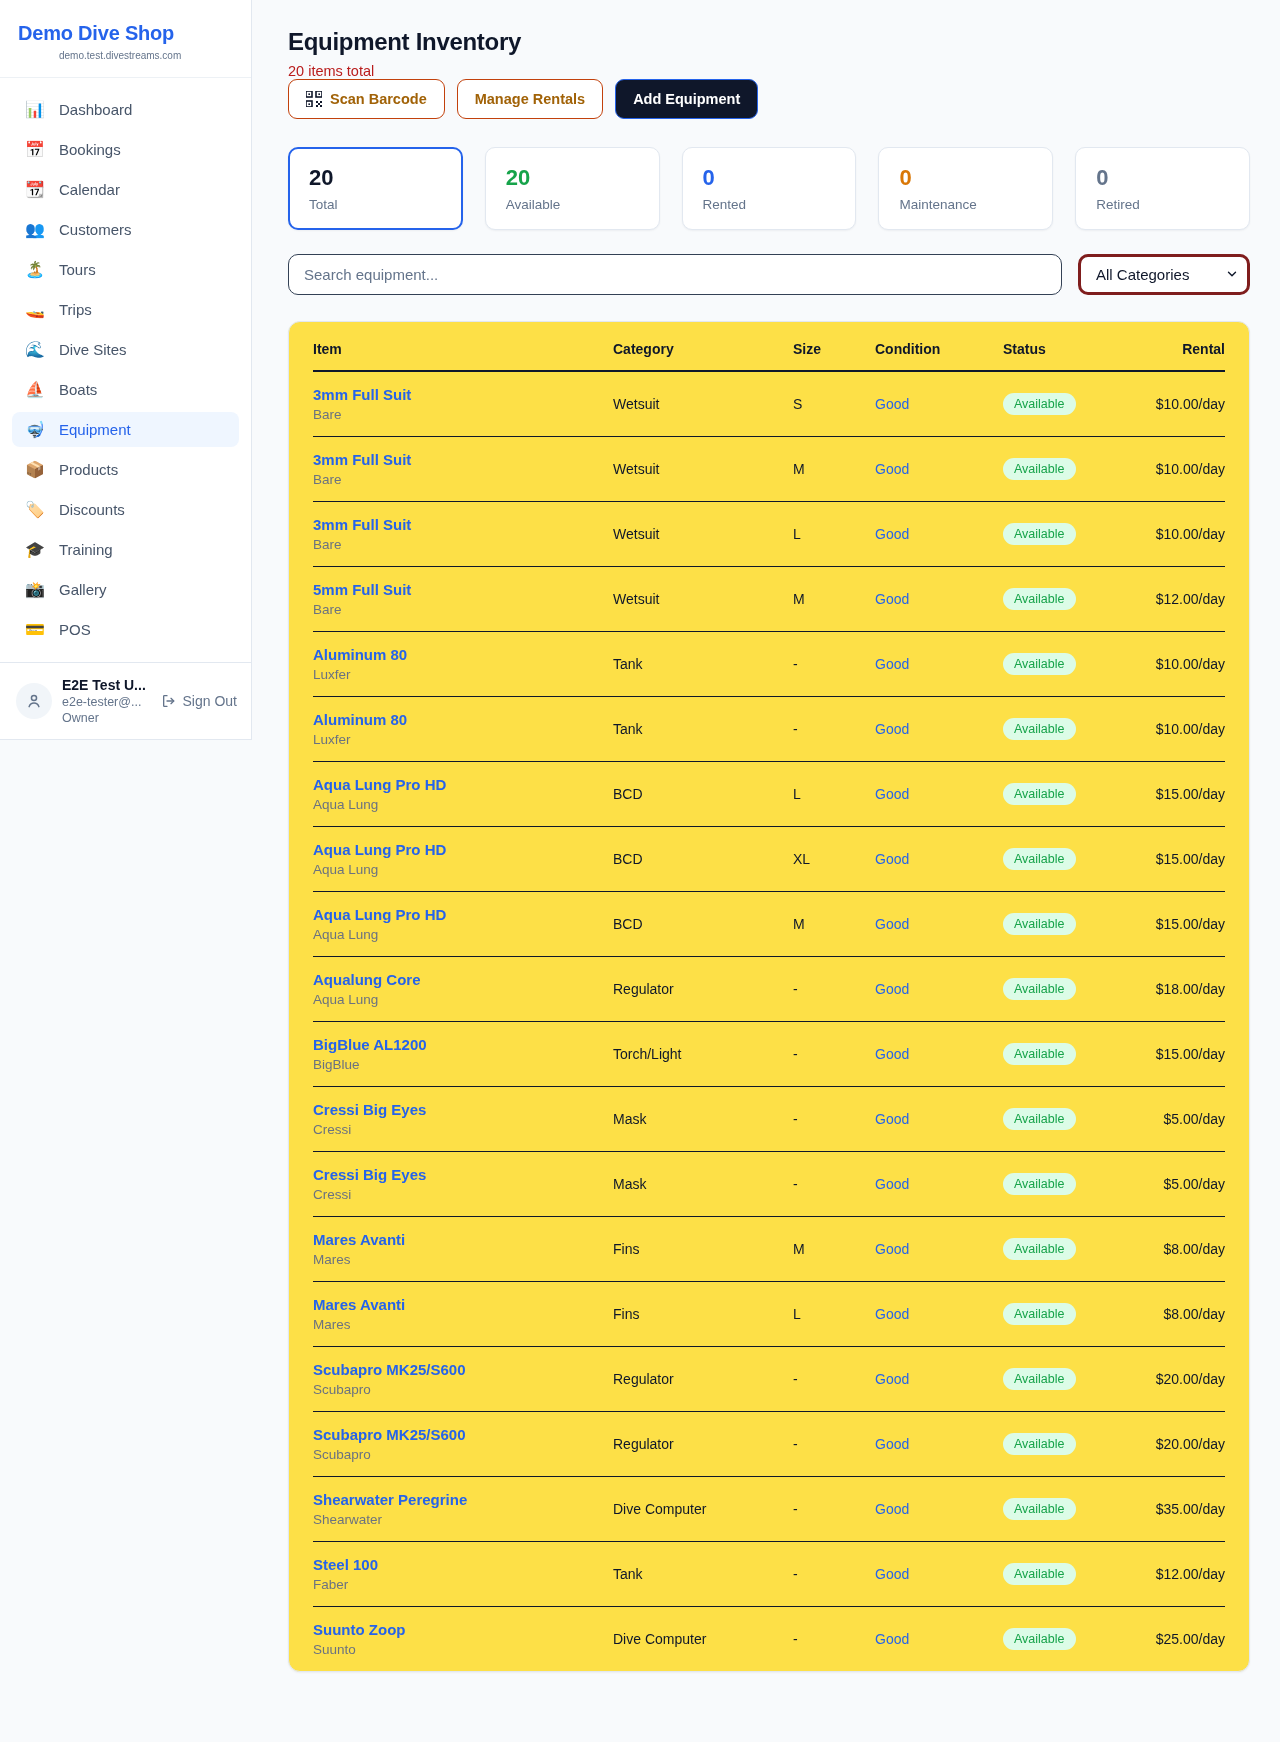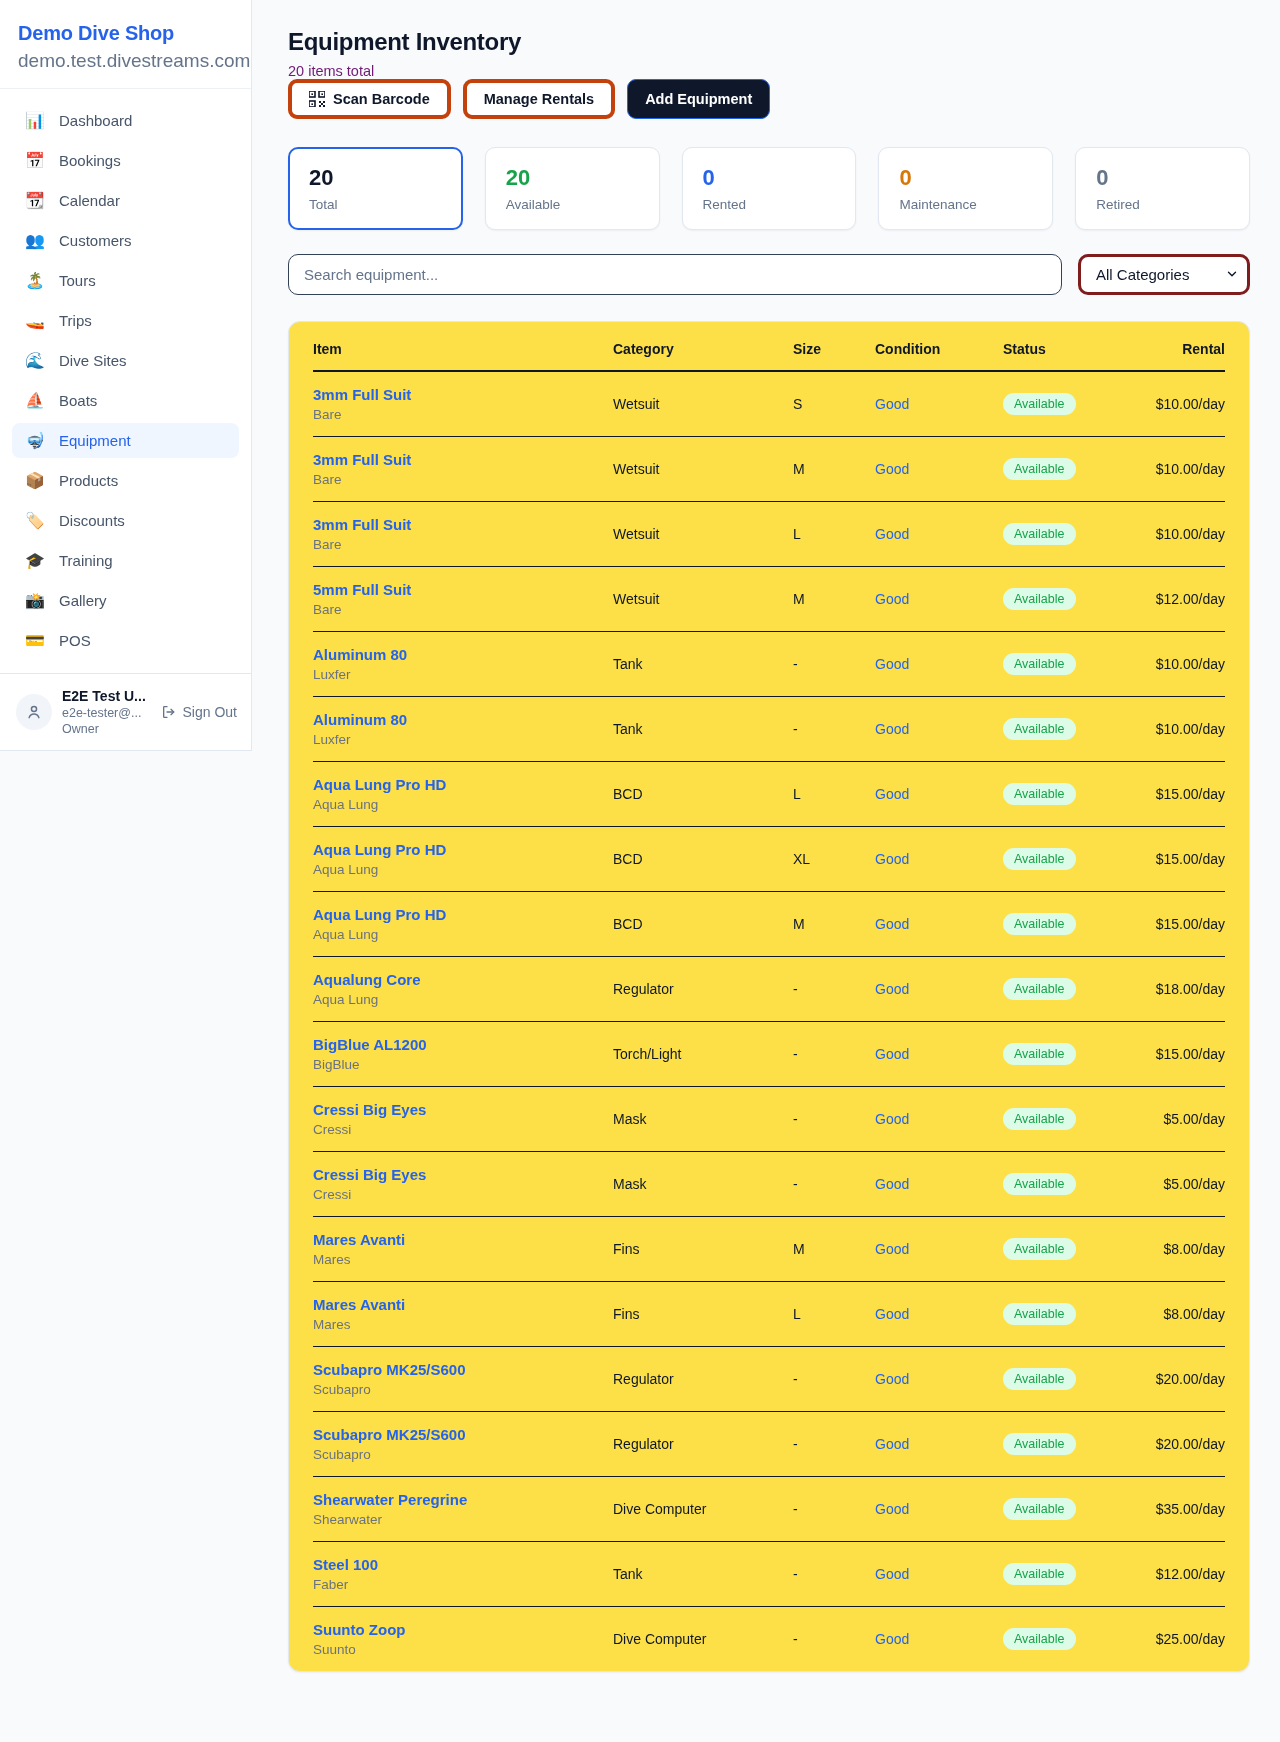--- a/index.html
+++ b/index.html
@@ -12,21 +12,21 @@
   }
   
   .sidebar {
     position: absolute; left:0; top:0; width:252px;
     background:#fff;
     border-right:1px solid #e2e8f0;
     border-bottom:1px solid #e2e8f0;
   }
   .brand { padding:22px 18px 16px 18px; border-bottom:1px solid #edf1f5; }
   .brand-title { color:#2563eb; font-size:20px; font-weight:800; letter-spacing:-0.2px; }
-  .brand-domain { color:#64748b; font-size:19px; margin-top:5px; }
+  .brand-domain { color:#64748b; font-size:10px; margin-top:5px;margin-left:41px; }
   .nav { padding:14px 12px 10px 12px; }
   .nav-item {
     display:flex; align-items:center; gap:13px;
     padding:9px 12px; margin-bottom:5px;
     border-radius:8px; color:#475569; font-size:15px; cursor:pointer;
   }
   .nav-item.active { background:#eff6ff; color:#2563eb; }
   .nav-icon { width:22px; text-align:center; font-size:16px; line-height:1;
               font-family:"DejaVu Sans", sans-serif; }
   .user-section {
@@ -44,29 +44,29 @@
   .user-email, .user-role { font-size:12.5px; color:#64748b; margin-top:2px; white-space:nowrap; }
   .signout {
     margin-left:auto; display:flex; align-items:center; gap:6px;
     color:#64748b; font-size:14px; background:none; border:none; cursor:pointer;
     font-family:inherit; white-space:nowrap;
   }
   
   .main { margin-left:252px; padding:28px 30px 0 36px; }
   .page-header { display:flex; align-items:flex-start; justify-content:space-between;flex-direction:column; }
   .page-title { font-size:24px; font-weight:800; letter-spacing:-0.3px; }
-  .page-subtitle { font-size:14.5px; color:#701a75; margin-top:7px; }
+  .page-subtitle { font-size:14.5px; color:#b91c1c; margin-top:7px; }
   .header-actions { display:flex; gap:12px; align-items:center; }
   .btn {
     height:40px; border-radius:9px; padding:0 17px;
     font-size:14.5px; font-weight:600; cursor:pointer;
     display:inline-flex; align-items:center; gap:8px;
     font-family:inherit;
   }
-  .btn-outline { background:#fff; border:4px solid #c2410c; color:#0f172a; }
+  .btn-outline { background:#fff; border:1px solid #c2410c; color:#a16207; }
   .btn-primary { background:#0f172a; border:1px solid #2563eb; color:#fff; }
   
   .stats { display:flex; gap:22px; margin-top:28px;border-radius:27px; }
   .stat-card {
     flex:1; background:#fff; border:1px solid #e2e8f0; border-radius:10px;
     padding:17px 20px; box-shadow:0 1px 2px rgba(15,23,42,.05); cursor:pointer;
   }
   .stat-card.selected { border:2px solid #2563eb; padding:16px 19px; }
   .stat-value { font-size:22px; font-weight:800; }
   .stat-label { font-size:13.5px; color:#64748b; margin-top:6px; }

